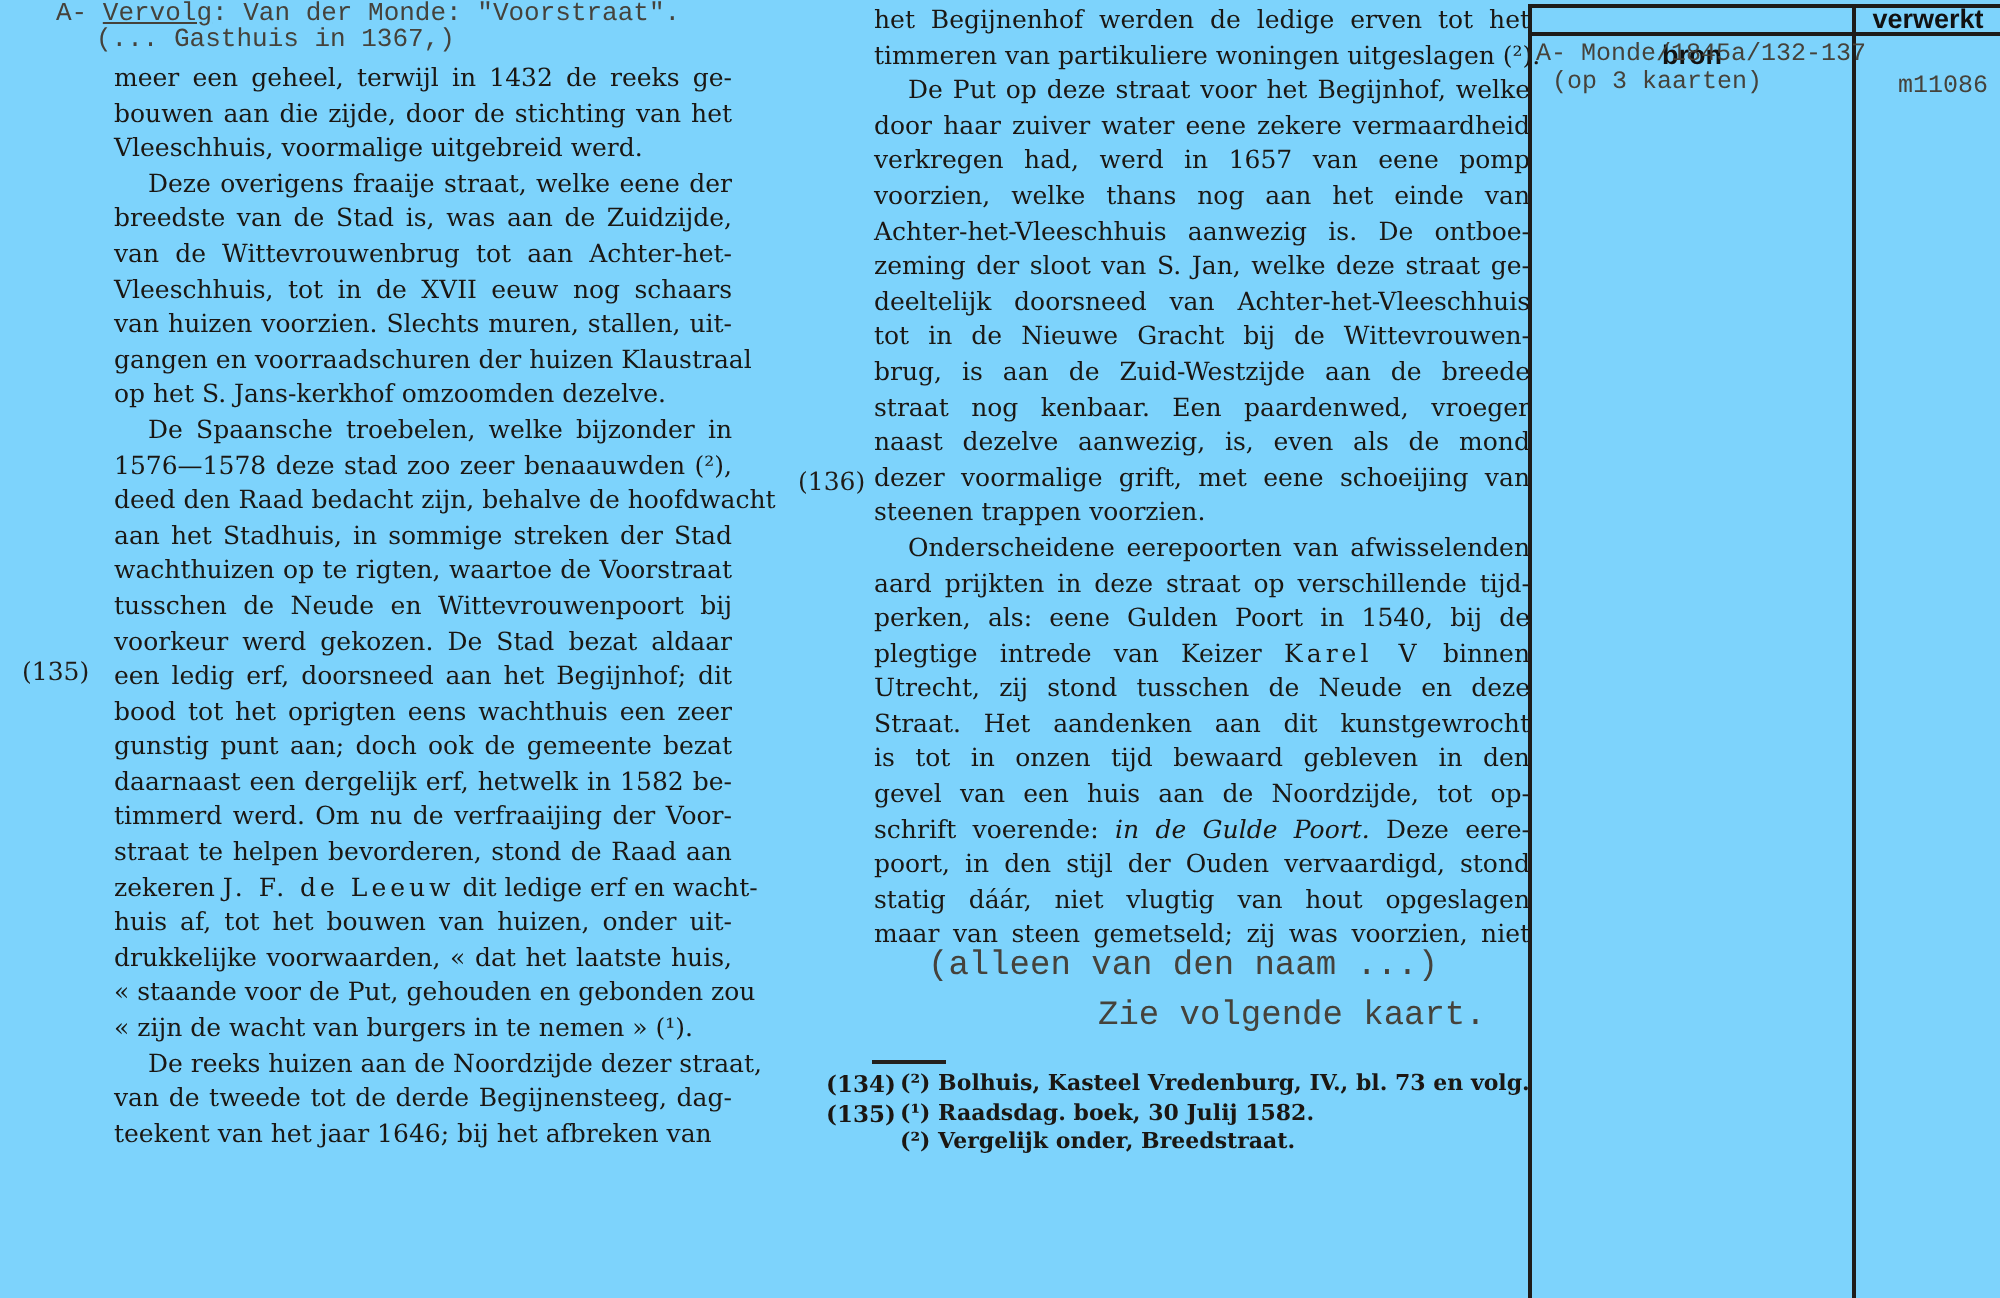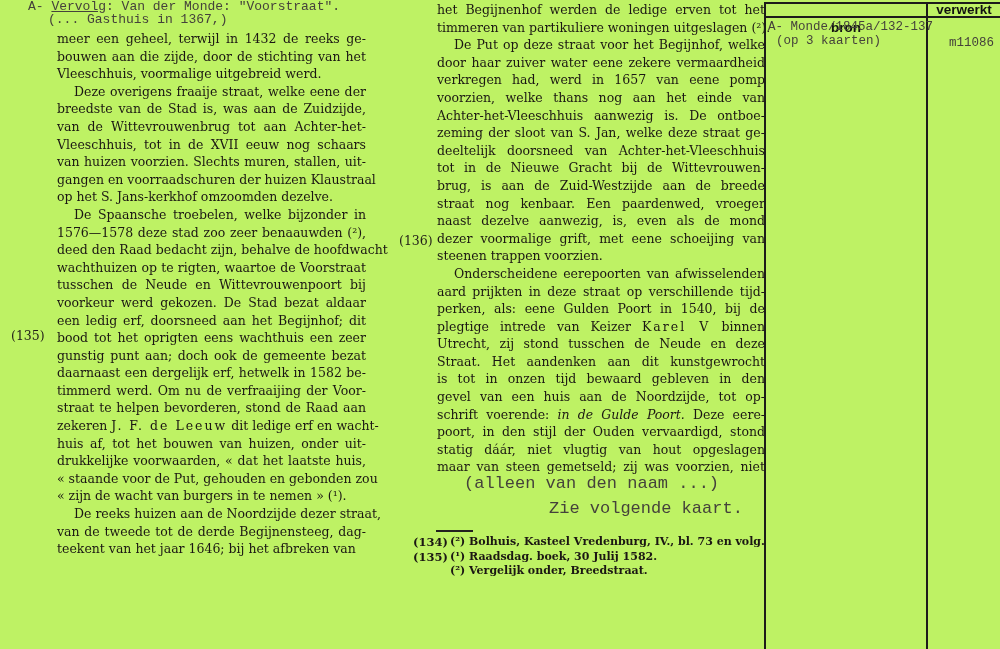--- a/index.html
+++ b/index.html
@@ -1,18 +1,18 @@
 <!DOCTYPE html>
 <html><head>
 <meta charset="utf-8">
 <style>
   html,body { margin:0; padding:0; background:#e8e8e8; }
   .page {
     position:relative; width:1000px; height:649px; margin:0 auto;
-    background:#bef264; color:#1b1713; overflow:hidden;
+    background:#7dd3fc; color:#1b1713; overflow:hidden;
     font-family:"DejaVu Serif", serif;
   }
   
   .col { position:absolute; font-size:12.5px; line-height:17.6px; }
   .tline { white-space:nowrap; height:17.6px; text-align:justify; text-align-last:justify; }
   .tline.nojust { text-align-last:left; }
   .tline.indent { padding-left:17px; }
   .sp { letter-spacing:2px; }
   .i  { font-style:italic; }
   
@@ -53,20 +53,21 @@
       <div class="tline indent">Deze overigens fraaije straat, welke eene der</div>
       <div class="tline">breedste van de Stad is, was aan de Zuidzijde,</div>
       <div class="tline">van de Wittevrouwenbrug tot aan Achter-het-</div>
       <div class="tline">Vleeschhuis, tot in de XVII eeuw nog schaars</div>
       <div class="tline">van huizen voorzien. Slechts muren, stallen, uit-</div>
       <div class="tline">gangen en voorraadschuren der huizen Klaustraal</div>
       <div class="tline nojust">op het S. Jans-kerkhof omzoomden dezelve.</div>
       <div class="tline indent">De Spaansche troebelen, welke bijzonder in</div>
       <div class="tline">1576—1578 deze stad zoo zeer benaauwden (²),</div>
       <div class="tline">deed den Raad bedacht zijn, behalve de hoofdwacht</div>
+      <div class="tline">aan het Stadhuis, in sommige streken der Stad</div>
       <div class="tline">wachthuizen op te rigten, waartoe de Voorstraat</div>
       <div class="tline">tusschen de Neude en Wittevrouwenpoort bij</div>
       <div class="tline">voorkeur werd gekozen. De Stad bezat aldaar</div>
       <div class="tline">een ledig erf, doorsneed aan het Begijnhof; dit</div>
       <div class="tline">bood tot het oprigten eens wachthuis een zeer</div>
       <div class="tline">gunstig punt aan; doch ook de gemeente bezat</div>
       <div class="tline">daarnaast een dergelijk erf, hetwelk in 1582 be-</div>
       <div class="tline">timmerd werd. Om nu de verfraaijing der Voor-</div>
       <div class="tline">straat te helpen bevorderen, stond de Raad aan</div>
       <div class="tline"><span>zekeren </span><span class="sp">J. F. de Leeuw</span><span> dit ledige erf en wacht-</span></div>

